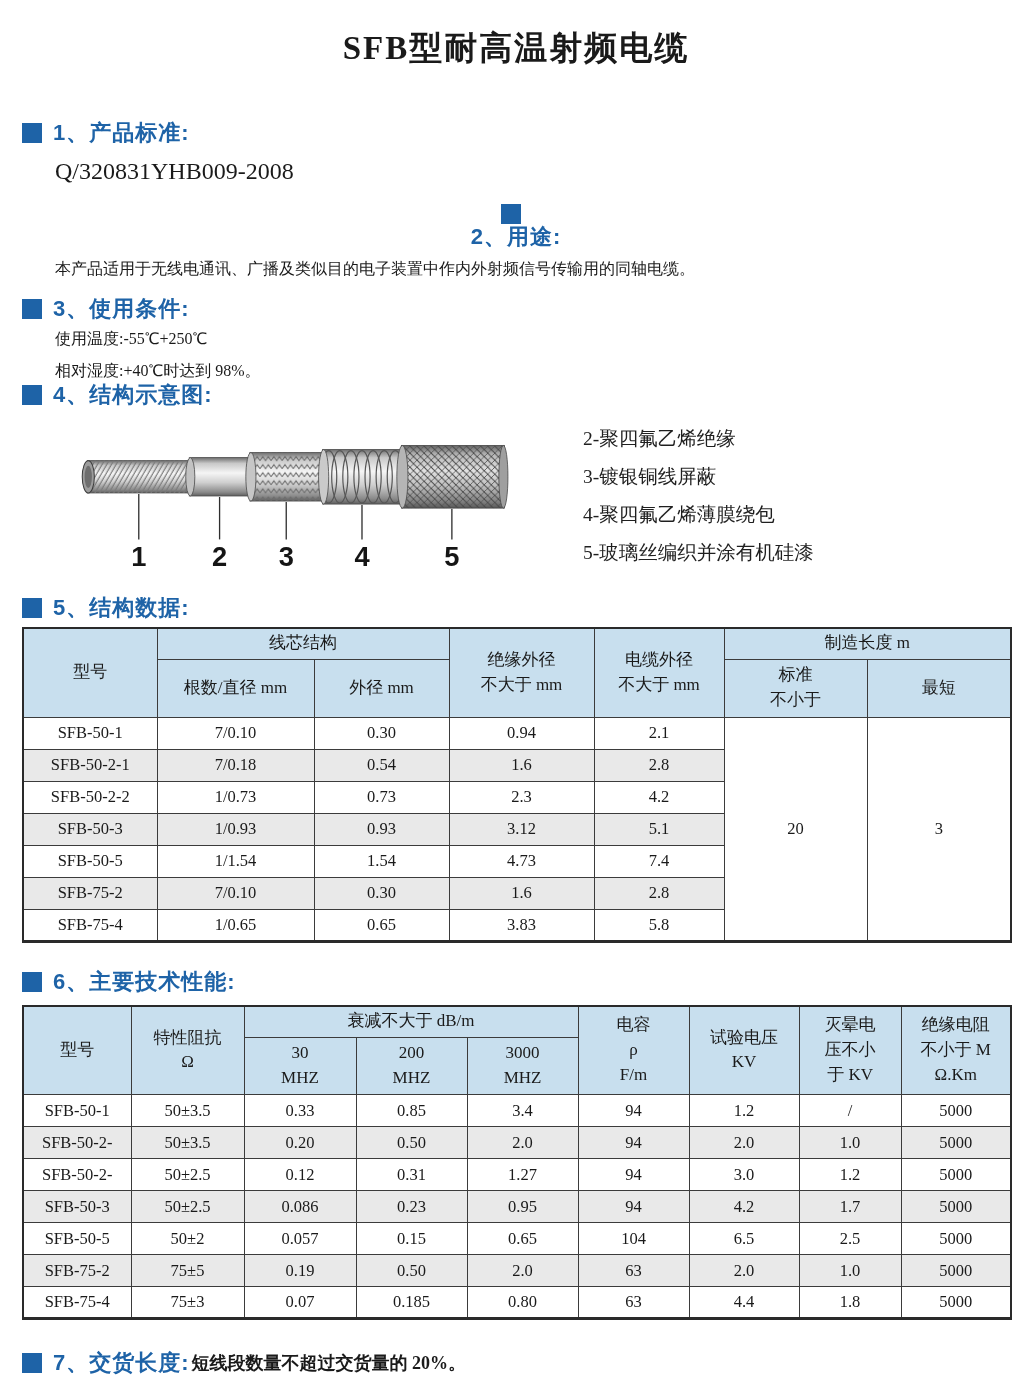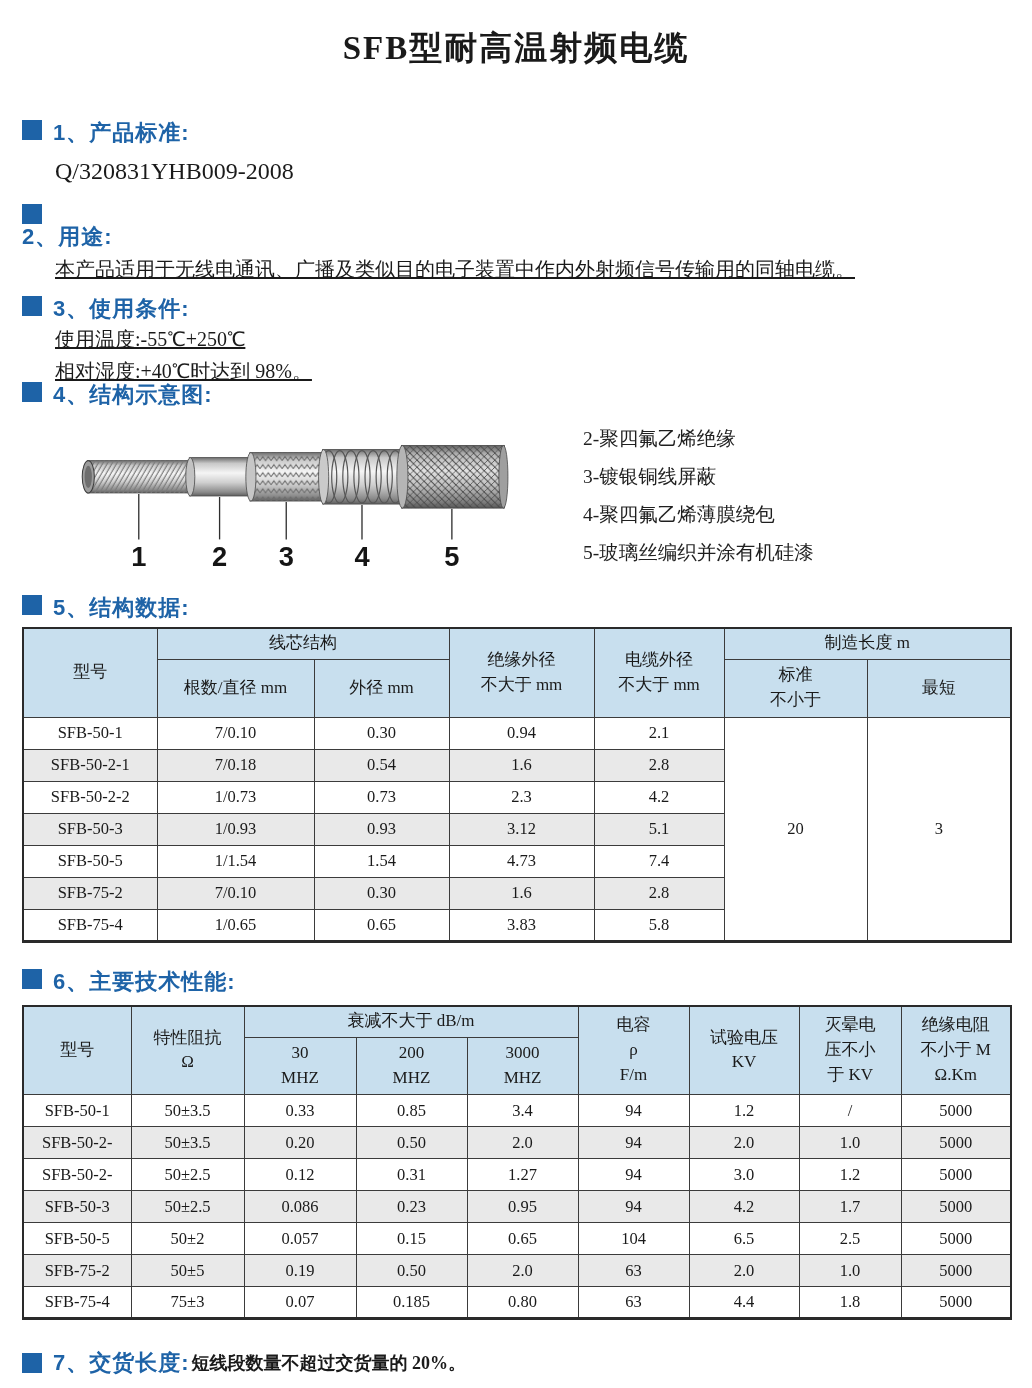--- a/index.html
+++ b/index.html
@@ -10,31 +10,31 @@
     color: #1a1a1a;
   }
   .doc { padding: 0 22px; }
 
   .title {
     text-align: center; font-size: 33px; font-weight: bold;
     letter-spacing: 2px; margin-top: 26px; line-height: 44px;
     font-family: "Liberation Serif", serif;
   }
 
-  .sec-head { display: flex; align-items: flex-start; }
+  .sec-head { display: flex; align-items: center; }
   .bullet {
     width: 20px; height: 20px; background: #1e63a7;
     margin-right: 11px; flex: 0 0 auto;
   }
   .sec-title {
     color: #1e63a7; font-family: "Liberation Sans", sans-serif;
     font-weight: bold; font-size: 22px; line-height: 26px; letter-spacing: 1px;
   }
   .indent { margin-left: 33px; }
-  .body-text { font-size: 20px; line-height: 22px; text-decoration: underline; }
+  .body-text { font-size: 16px; line-height: 22px; }
   .big-text  { font-size: 24px; line-height: 22px; }
 
   .mt-s1 { margin-top: 50px; }
   .mt-s2 { margin-top: 22px; flex-direction: column; }
   .mt-s3 { margin-top: 16px; }
   .mt-s4 { margin-top: 0; }
   .mt-s5 { margin-top: 14px; }
   .mt-s6 { margin-top: 26px; }
   .mt-s7 { margin-top: 30px; }
 
@@ -371,21 +371,21 @@
           <td>0.057</td>
           <td>0.15</td>
           <td>0.65</td>
           <td>104</td>
           <td>6.5</td>
           <td>2.5</td>
           <td>5000</td>
         </tr>
         <tr>
           <td>SFB-75-2</td>
-          <td>50±5</td>
+          <td>75±5</td>
           <td>0.19</td>
           <td>0.50</td>
           <td>2.0</td>
           <td>63</td>
           <td>2.0</td>
           <td>1.0</td>
           <td>5000</td>
         </tr>
         <tr>
           <td>SFB-75-4</td>

